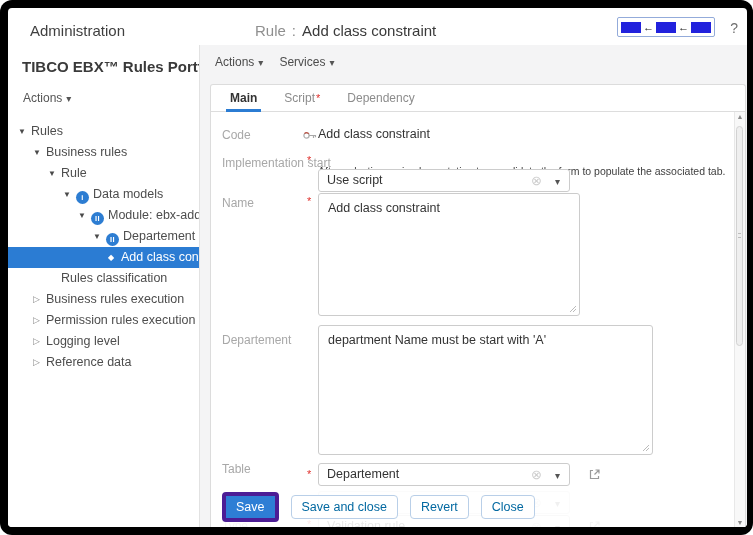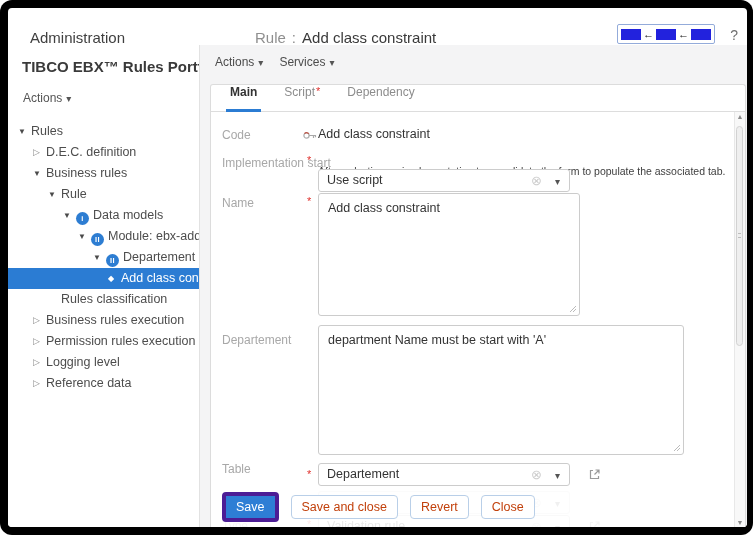--- a/index.html
+++ b/index.html
@@ -1,21 +1,21 @@
 <!DOCTYPE html>
 <html><head>
 <meta charset="utf-8">
 <style>
   * { margin:0; padding:0; box-sizing:border-box; }
   html,body { width:753px; height:535px; background:#fff; font-family:"Liberation Sans", sans-serif; }
   .frame { position:absolute; left:0; top:0; width:753px; height:535px; background:#000; border-radius:12px; }
   .window { position:absolute; left:8px; top:8px; width:739px; height:519px; background:#fff; border-radius:4px; overflow:hidden; }
 
   
-  .topbar { position:absolute; left:0; top:11px; right:0; height:37px; background:#fff; }
+  .topbar { position:absolute; left:0; top:4px; right:0; height:37px; background:#fff; }
   .app-title { position:absolute; left:22px; top:10px; font-size:15px; color:#3f3f3f; }
   .breadcrumb { position:absolute; left:247px; top:10px; font-size:15px; }
   .bc-section { color:#8f8f8f; }
   .bc-sep { color:#8f8f8f; padding:0 6px; }
   .bc-title { color:#3a3a3a; }
   .masked-widget { position:absolute; right:32px; top:5px; height:20px; border:1px solid #93abda; border-radius:2px; display:flex; align-items:center; gap:2px; padding:0 3px; background:#fff; }
   .mw-box { width:20px; height:11px; background:#2222dd; }
   .mw-arrow { font-size:11px; color:#111; line-height:1; }
   .help-btn { position:absolute; right:9px; top:8px; font-size:14px; color:#6f6f6f; cursor:pointer; }
 
@@ -34,42 +34,42 @@
   .tw.diamond::before { content:"◆"; color:#fff; font-size:8px; }
   .nicon { display:inline-block; width:13px; height:13px; border-radius:50%; background:#2d7dd2; color:#fff; font-size:7.5px; font-weight:700; text-align:center; line-height:13px; vertical-align:-2px; margin-right:4px; letter-spacing:0.5px; }
 
   
   .main { position:absolute; left:192px; right:0; top:37px; bottom:0; background:#f4f4f5; }
   .rp-toolbar { position:absolute; left:15px; top:10px; font-size:12px; color:#4c4c4c; display:flex; gap:16px; }
   .rp-toolbar .menu { cursor:pointer; }
 
   .card { position:absolute; left:10px; top:39px; right:1px; bottom:0; background:#fff; border:1px solid #dcdcdc; border-bottom:none; border-radius:3px 3px 0 0; }
   .tabs { position:relative; height:27px; border-bottom:1px solid #ddd; display:flex; align-items:stretch; padding-left:19px; gap:27px; }
-  .tab { position:relative; font-size:12px; color:#8c8c8c; display:flex; cursor:pointer; }
+  .tab { position:relative; font-size:12px; color:#8c8c8c; display:flex; align-items:center; cursor:pointer; }
   .tab.active { color:#333; font-weight:700; }
   .tab.active::after { content:""; position:absolute; left:-4px; right:-4px; bottom:-1px; height:3px; background:#2b7cd3; }
   .tab .dirty { color:#e0312d; font-size:11px; margin-left:1px; }
 
   .content { position:absolute; left:0; right:0; top:27px; bottom:0; overflow:hidden; background:#fff; }
 
   .flabel { position:absolute; left:11px; font-size:12px; color:#a8a8a8;text-align:right; }
   .freq { position:absolute; left:96px; font-size:11px; color:#e0312d; }
   .fvalue { position:absolute; left:107px; font-size:12.5px; color:#333; }
   .helper { position:absolute; left:107px; font-size:10.5px; color:#3e3e3e;margin-top:8px; }
   .sel { position:absolute; left:107px; width:252px; height:23px; border:1px solid #ccc; border-radius:3px; background:#fff; font-size:12.5px; color:#333; line-height:21px; padding-left:8px; }
   .sel .clr { position:absolute; right:27px; top:4px; font-size:13px; color:#ccc; line-height:13px; }
   .sel .dcaret { position:absolute; right:9px; top:5px; font-size:10px; color:#555; line-height:13px; }
   .ta { position:absolute; left:107px; border:1px solid #ccc; border-radius:3px; background:#fff; font-size:12.5px; color:#333; padding:6px 9px; line-height:1.35; }
   .grip { position:absolute; right:2px; bottom:2px; }
   .extlink { position:absolute; left:377px; }
 
   .btnbar { position:absolute; left:0; right:12px; top:374px; height:42px; background:rgba(255,255,255,0.78); display:flex; align-items:center; gap:12px; padding-left:11px; z-index:3; }
   .btn { font-size:12.5px; border-radius:4px; padding:4px 10px; cursor:pointer; font-family:"Liberation Sans", sans-serif; }
   .btn.primary { background:#2e7ed5; border:4px solid #4c1d95; color:#fff; }
-  .btn.secondary { background:#fff; border:1px solid #b9cfe8; color:#c2410c; }
+  .btn.secondary { background:#fff; border:1px solid #b9cfe8; color:#0369a1; }
 
   .ghost { opacity:0.4; }
   .ghost-row { z-index:1; }
   .cut-row { opacity:0.5; }
 
   
   .vscroll { position:absolute; right:0; top:0; bottom:0; width:11px; background:#f8f8f8; border-left:1px solid #e8e8e8; z-index:4; }
   .vs-up { position:absolute; top:1px; left:0; right:0; text-align:center; font-size:7px; color:#8a8a8a; }
   .vs-down { position:absolute; bottom:1px; left:0; right:0; text-align:center; font-size:7px; color:#8a8a8a; }
   .vs-thumb { position:absolute; left:1px; top:14px; width:7px; height:220px; background:#efefef; border:1px solid #d2d2d2; border-radius:4px; }
@@ -94,21 +94,20 @@
         <span class="mw-box"></span>
       </div>
       <div class="help-btn">?</div>
     </div>
 
     <div class="sidebar">
       <div class="sidebar-title">TIBCO EBX™ Rules Portfolio</div>
       <div class="sidebar-actions"><span class="caret-dn">Actions</span></div>
       <div class="tree">
         <div class="trow" style="--lvl:0"><span class="tw open"></span><span>Rules</span></div>
-        <div class="trow" style="--lvl:1"><span class="tw closed"></span><span>D.E.C. definition</span></div>
         <div class="trow" style="--lvl:1"><span class="tw open"></span><span>Business rules</span></div>
         <div class="trow" style="--lvl:2"><span class="tw open"></span><span>Rule</span></div>
         <div class="trow" style="--lvl:3"><span class="tw open"></span><span class="nicon">i</span><span>Data models</span></div>
         <div class="trow" style="--lvl:4"><span class="tw open"></span><span class="nicon">II</span><span>Module: ebx-addon-tests, p</span></div>
         <div class="trow" style="--lvl:5"><span class="tw open"></span><span class="nicon">II</span><span>Departement</span></div>
         <div class="trow selected" style="--lvl:6"><span class="tw diamond"></span><span>Add class constraint</span></div>
         <div class="trow" style="--lvl:2"><span class="tw none"></span><span>Rules classification</span></div>
         <div class="trow" style="--lvl:1"><span class="tw closed"></span><span>Business rules execution</span></div>
         <div class="trow" style="--lvl:1"><span class="tw closed"></span><span>Permission rules execution</span></div>
         <div class="trow" style="--lvl:1"><span class="tw closed"></span><span>Logging level</span></div>
@@ -158,21 +157,21 @@
           <div class="flabel" style="top:84px">Name</div>
           <div class="freq" style="top:83px">*</div>
           <div class="ta" style="top:81px; width:262px; height:123px">
             <span>Add class constraint</span>
             <svg class="grip" width="8" height="8">
                 <path d="M7 1 L1 7 M7 4 L4 7" stroke="#bbb" stroke-width="1" fill="none"></path>
               </svg>
           </div>
 
           <div class="flabel" style="top:221px">Departement</div>
-          <div class="ta" style="top:213px; width:366px; height:130px">
+          <div class="ta" style="top:213px; width:335px; height:130px">
             <span>department Name must be start with 'A'</span>
             <svg class="grip" width="8" height="8">
                 <path d="M7 1 L1 7 M7 4 L4 7" stroke="#bbb" stroke-width="1" fill="none"></path>
               </svg>
           </div>
 
           <div class="flabel" style="top:350px">Table</div>
           <div class="freq" style="top:356px">*</div>
           <div class="sel" style="top:351px">
             <span>Departement</span>

